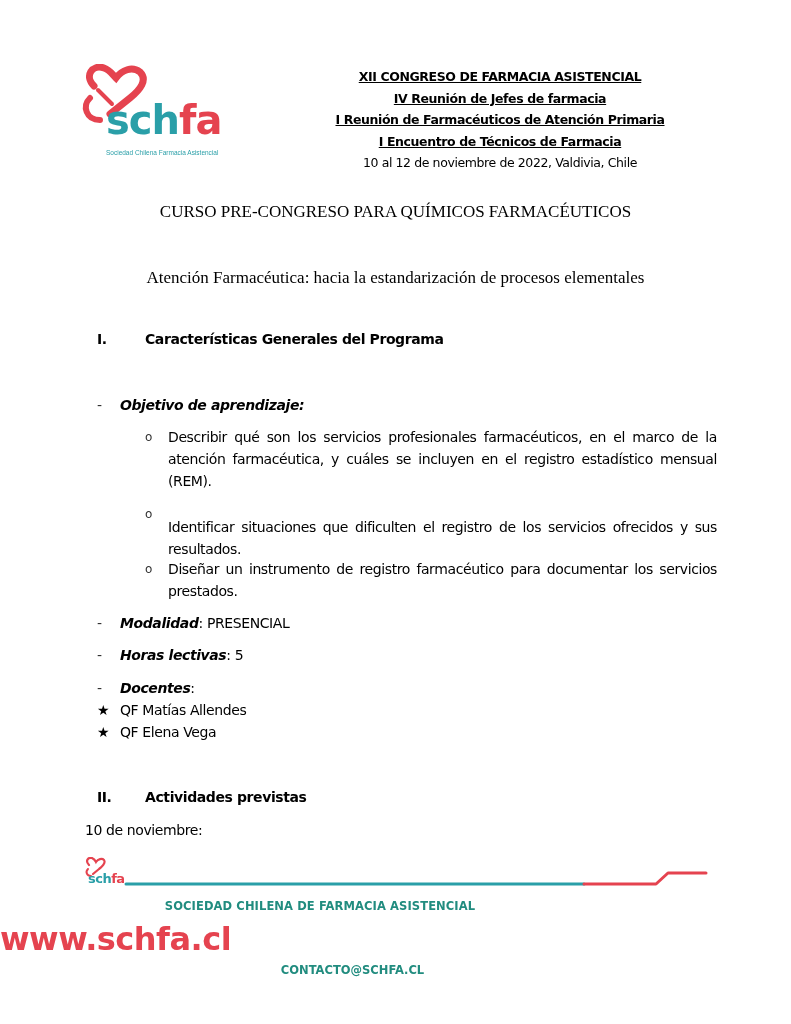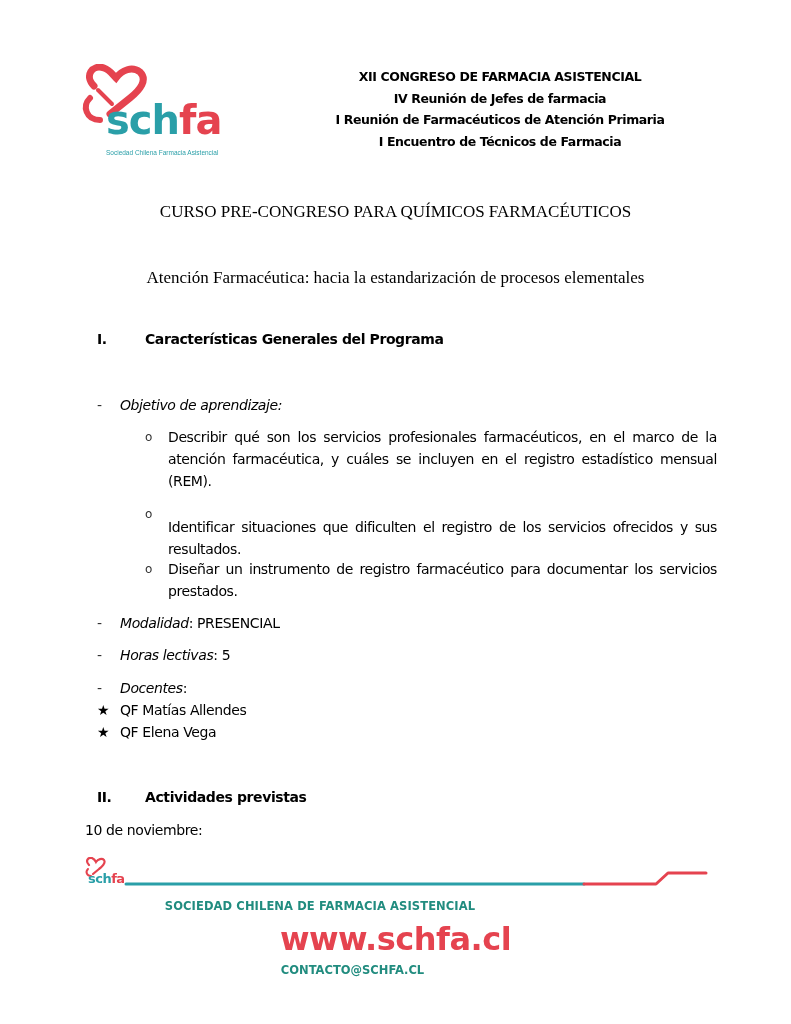--- a/index.html
+++ b/index.html
@@ -7,48 +7,48 @@
     .page { position: absolute; left: 0; top: 0; width: 791px; height: 1024px; }
 
     
     .logo { position: absolute; left: 78px; top: 64px; width: 175px; height: 100px; }
     .logo-word { position: absolute; left: 28px; top: 36px; font-family: "DejaVu Sans", sans-serif; font-weight: bold; font-size: 40px; letter-spacing: -1px; line-height: 1; }
     .logo-word .teal { color: #2a9fa8; }
     .logo-word .red { color: #e5434f; }
     .logo-sub { position: absolute; left: 28px; top: 85px; font-size: 6.5px; color: #2a9fa8; white-space: nowrap; }
 
     .header-lines { position: absolute; left: 310px; top: 66px; width: 380px; text-align: center; font-family: "DejaVu Sans", sans-serif; font-size: 12.5px; line-height: 21.5px; letter-spacing: -0.4px; }
-    .header-lines .b { font-weight: bold; }
+    .header-lines .b { font-weight: bold; text-decoration: underline; }
 
     .serif { font-family: "Liberation Serif", serif; }
     .course-title { position: absolute; left: 0; width: 791px; top: 202px; text-align: center; font-size: 17px; }
     .course-sub { position: absolute; left: 0; width: 791px; top: 268px; text-align: center; font-size: 17px; }
 
     .sec { position: absolute; font-family: "DejaVu Sans", sans-serif; font-weight: bold; font-size: 14px; letter-spacing: -0.4px; }
     .sec .num { position: absolute; left: 0; }
     .sec .title { position: absolute; left: 48px; white-space: nowrap; }
 
     .body { font-family: "DejaVu Sans", sans-serif; font-size: 14px; letter-spacing: -0.4px; margin-left: 11px; }
     .dash { position: absolute; left: 97px; color: #333; }
     .dashtext { position: absolute; left: 120px; white-space: nowrap; }
-    .it { font-style: italic; }
+    .it { font-style: italic; font-weight: bold; }
 
     .bullet { position: absolute; left: 145px; font-size: 12px; color: #333; }
     .para { position: absolute; left: 168px; width: 549px; text-align: justify; line-height: 22px; font-size: 14px; }
     .para::after { content: ""; }
 
     .star { position: absolute; left: 97px; font-size: 14px; }
     .startext { position: absolute; left: 120px; white-space: nowrap; }
 
     
     .f-logo { position: absolute; left: 82px; top: 857px; width: 50px; height: 34px; }
     .f-logo-word { position: absolute; left: 6px; top: 14px; font-family: "DejaVu Sans", sans-serif; font-weight: bold; font-size: 13px; letter-spacing: -0.5px; }
     .f-line { position: absolute; }
     .f-society { position: absolute; left: 0; width: 640px; top: 899px; text-align: center; font-family: "DejaVu Sans", sans-serif; font-weight: bold; font-size: 11.5px; color: #218c7f; letter-spacing: 0.1px; }
-    .f-web { position: absolute; left: 0; width: 791px; top: 920px; text-align: center; font-family: "DejaVu Sans", sans-serif; font-weight: bold; font-size: 32px; color: #e5434f; letter-spacing: -0.5px; }
+    .f-web { position: absolute; left: 0; width: 791px; top: 920px; text-align: left; font-family: "DejaVu Sans", sans-serif; font-weight: bold; font-size: 32px; color: #e5434f; letter-spacing: -0.5px; }
     .f-mail { position: absolute; left: 0; width: 705px; top: 963px; text-align: center; font-family: "DejaVu Sans", sans-serif; font-weight: bold; font-size: 11.5px; color: #218c7f; }
   </style>
 </head>
 <body>
 
 <div class="page">
 
   <div class="logo">
     <svg width="80" height="60" viewBox="0 0 80 60" style="position:absolute;left:2px;top:0;">
       <path d="M14 22 C4 12, 12 0, 24 4 C30 6, 32 10, 36 14 C42 6, 52 2, 60 8 C68 16, 60 26, 50 34 L30 50" fill="none" stroke="#e5434f" stroke-width="7" stroke-linecap="round"></path>
@@ -57,20 +57,21 @@
     </svg>
     <div class="logo-word"><span class="teal">sch</span><span class="red">fa</span></div>
     <div class="logo-sub">Sociedad Chilena Farmacia Asistencial</div>
   </div>
 
   <div class="header-lines">
     <div class="b">XII CONGRESO DE FARMACIA ASISTENCIAL</div>
     <div class="b">IV Reunión de Jefes de farmacia</div>
     <div class="b">I Reunión de Farmacéuticos de Atención Primaria</div>
     <div class="b">I Encuentro de Técnicos de Farmacia</div>
+    <div>10 al 12 de noviembre de 2022, Valdivia, Chile</div>
   </div>
 
   <div class="course-title serif">CURSO PRE-CONGRESO PARA QUÍMICOS FARMACÉUTICOS</div>
   <div class="course-sub serif">Atención Farmacéutica: hacia la estandarización de procesos elementales</div>
 
   <div class="sec" style="left:97px; top:331px;">
     <span class="num">I.</span>
     <span class="title">Características Generales del Programa</span>
   </div>
 

